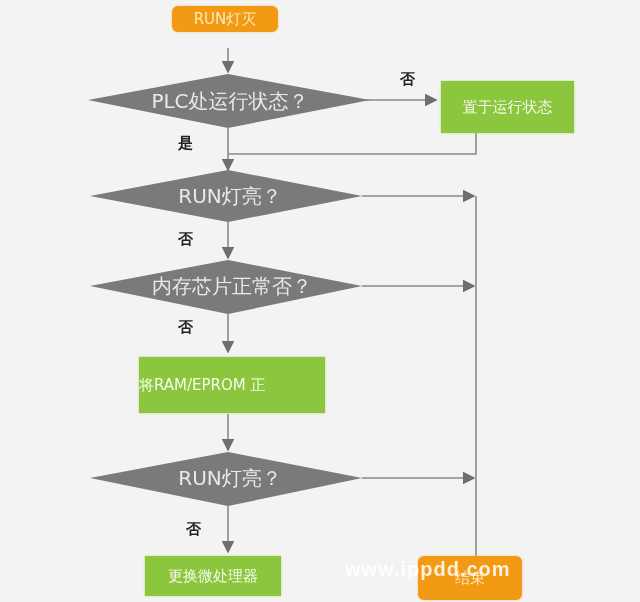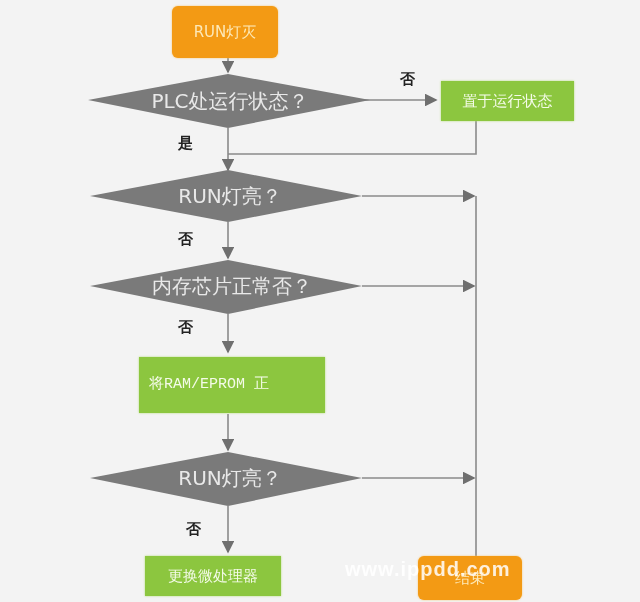--- a/index.html
+++ b/index.html
@@ -24,21 +24,21 @@
       color: #fde9b8;
       box-shadow: 0 0 2px #f7c066;
     }
     .green {
       background: #8cc63f;
       color: #f4fbe8;
       box-shadow: 0 0 2px #b5dc7a;
     }
     .green.multi {
       flex-direction: column; align-items: flex-start; justify-content: center;
-      padding-left: 10px; line-height: 28px; font-family: Liberation Mono, monospace;
+      line-height: 28px;
     }
     .diamond-label {
       position: absolute;
       color: #e9e9e9;
       font-size: 20px;
       text-align: center;
       transform: translate(-50%, -50%);
       white-space: nowrap;
     }
     .edge-label {
@@ -92,29 +92,29 @@
 
     <line x1="476" y1="196" x2="476" y2="556"></line>
   </g>
 
   <polygon points="88,100 228,74 370,100 228,128" fill="#7a7a7a"></polygon>
   <polygon points="90,196 228,170 362,196 228,222" fill="#7a7a7a"></polygon>
   <polygon points="90,286 228,260 362,286 228,314" fill="#7a7a7a"></polygon>
   <polygon points="90,478 228,452 362,478 228,506" fill="#7a7a7a"></polygon>
 </svg>
 
-<div class="node orange" style="left:172px; top:6px; width:106px; height:52px;">
+<div class="node orange" style="left:172px; top:6px; width:106px; height:26px;">
   <span>RUN灯灭</span>
 </div>
 
 <div class="diamond-label" style="left:230px; top:101px;">PLC处运行状态？</div>
 
 <div class="edge-label" style="left:400px; top:70px;">否</div>
 
-<div class="node green" style="left:441px; top:81px; width:133px; height:40px;">
+<div class="node green" style="left:441px; top:81px; width:133px; height:52px;">
   <span>置于运行状态</span>
 </div>
 
 <div class="edge-label" style="left:178px; top:134px;">是</div>
 
 <div class="diamond-label" style="left:230px; top:196px;">RUN灯亮？</div>
 <div class="edge-label" style="left:178px; top:230px;">否</div>
 
 <div class="diamond-label" style="left:232px; top:286px;">内存芯片正常否？</div>
 <div class="edge-label" style="left:178px; top:318px;">否</div>

